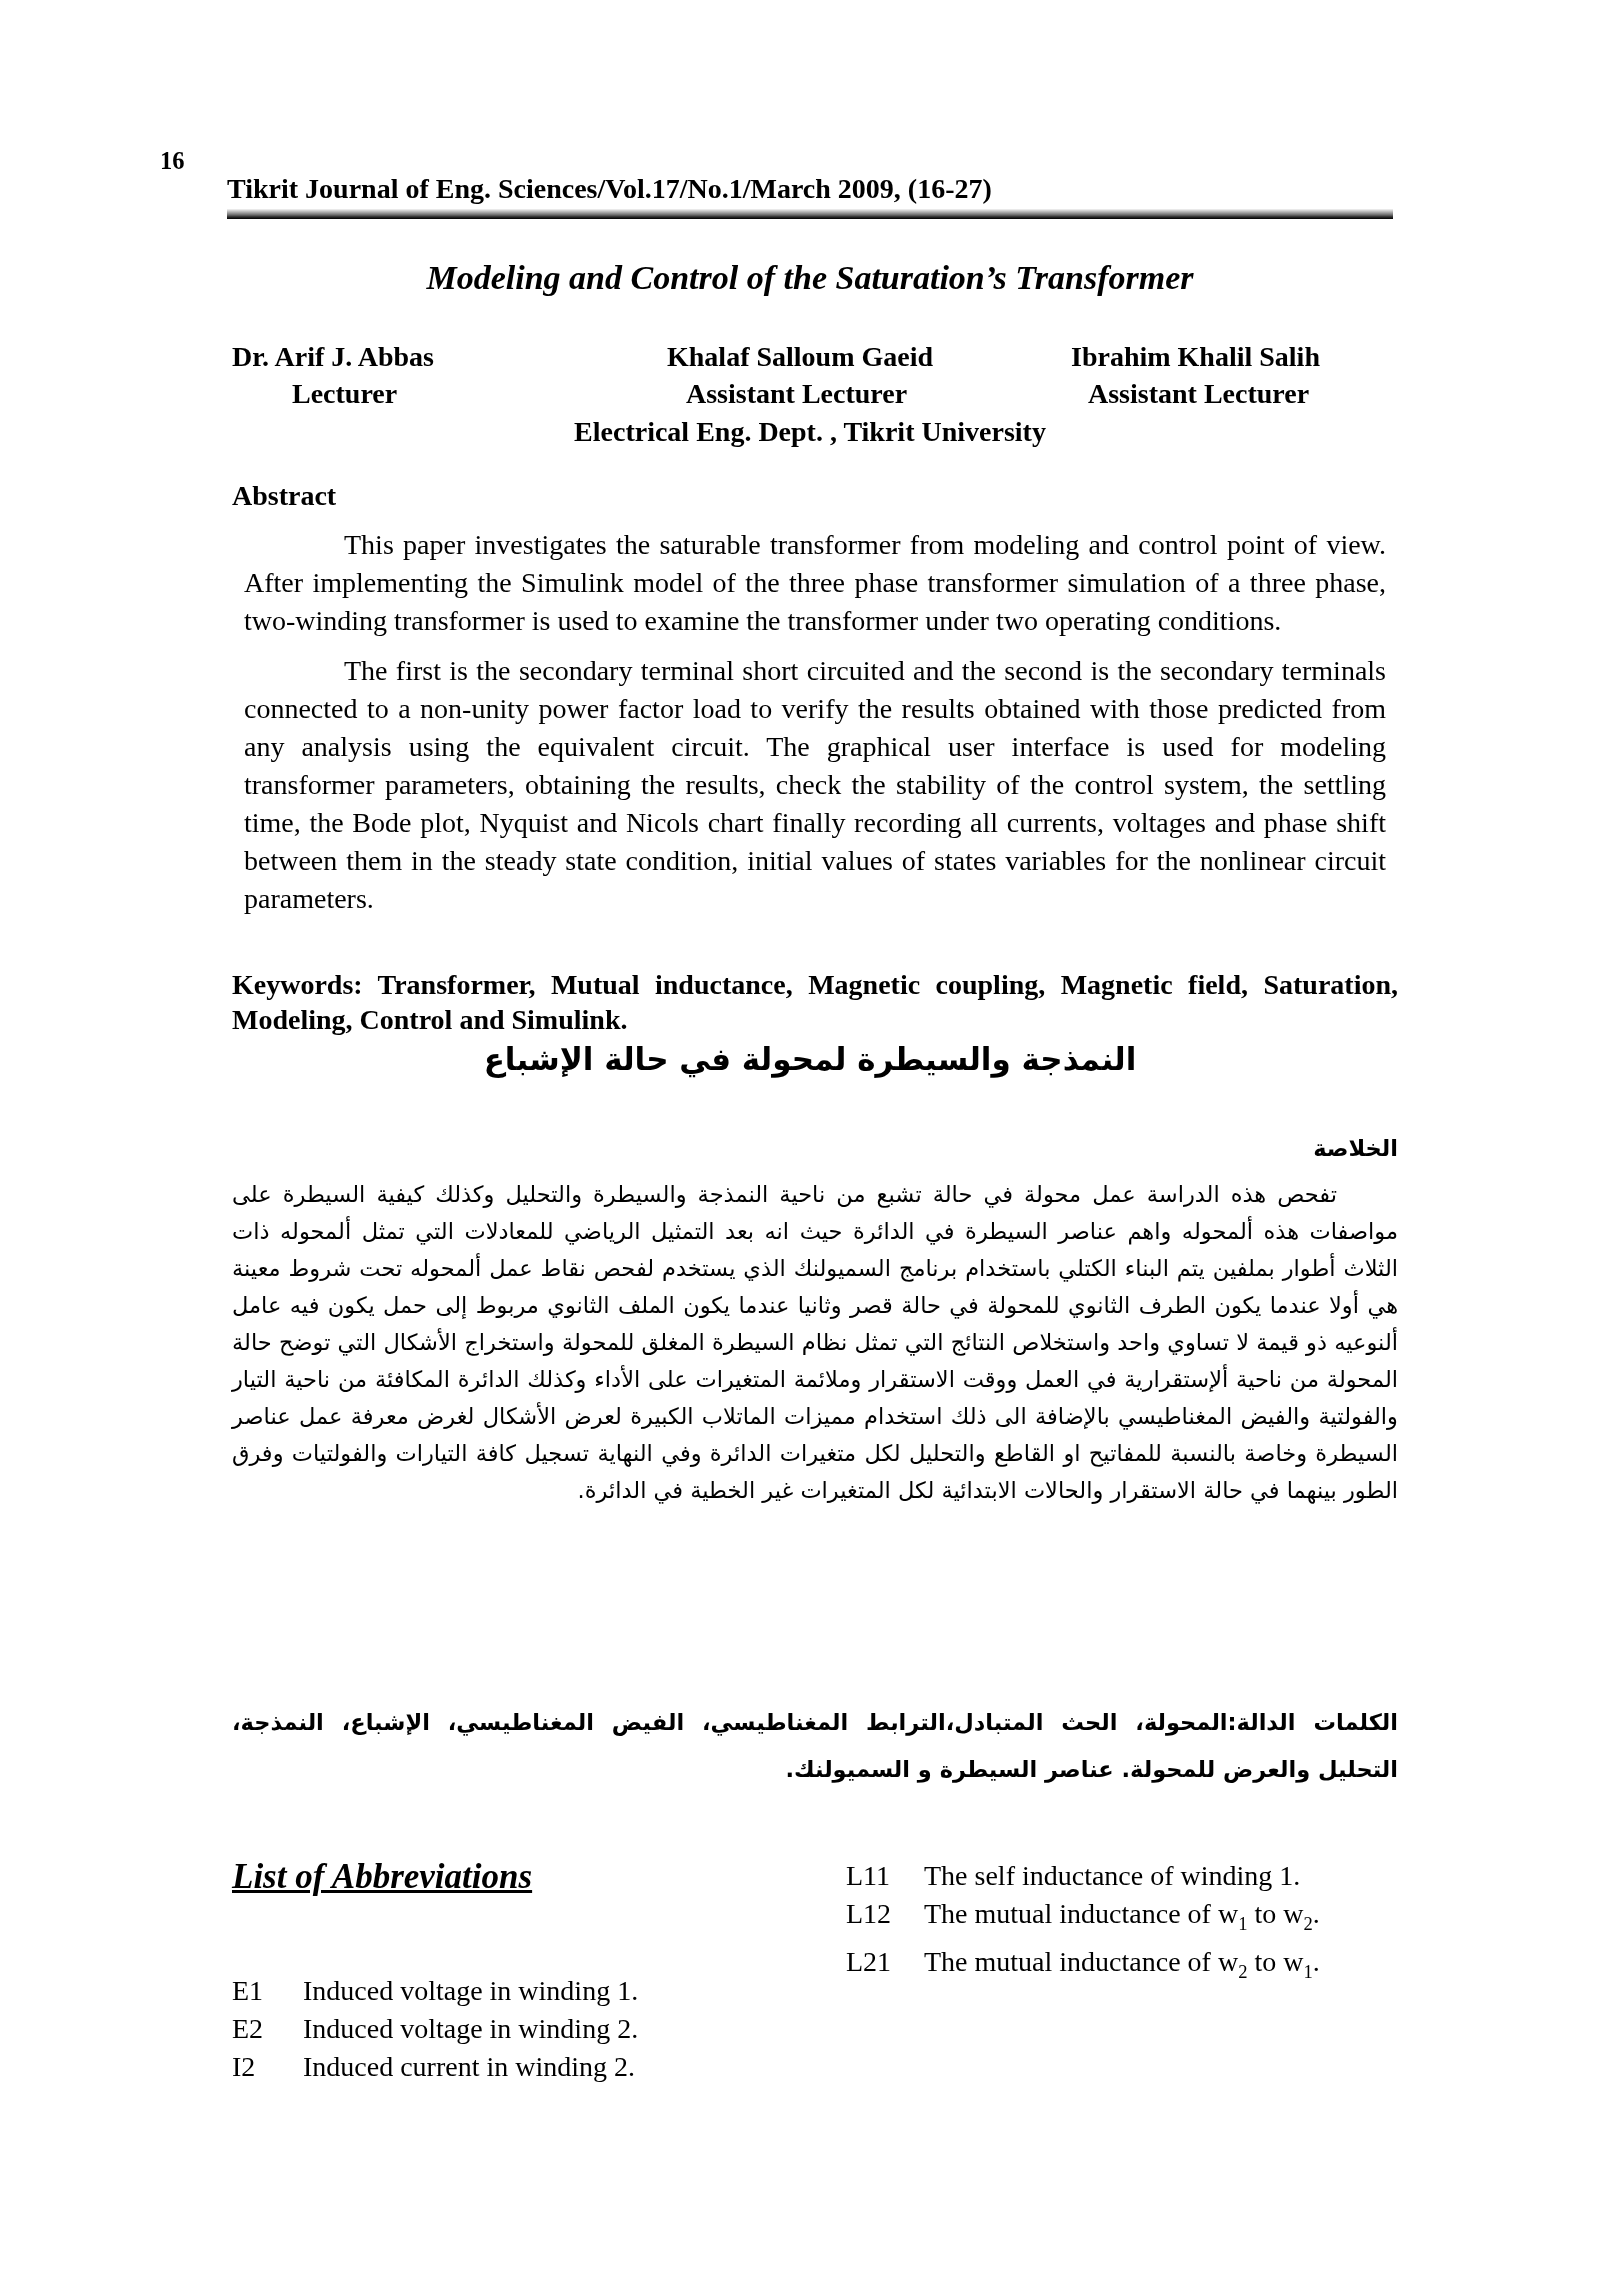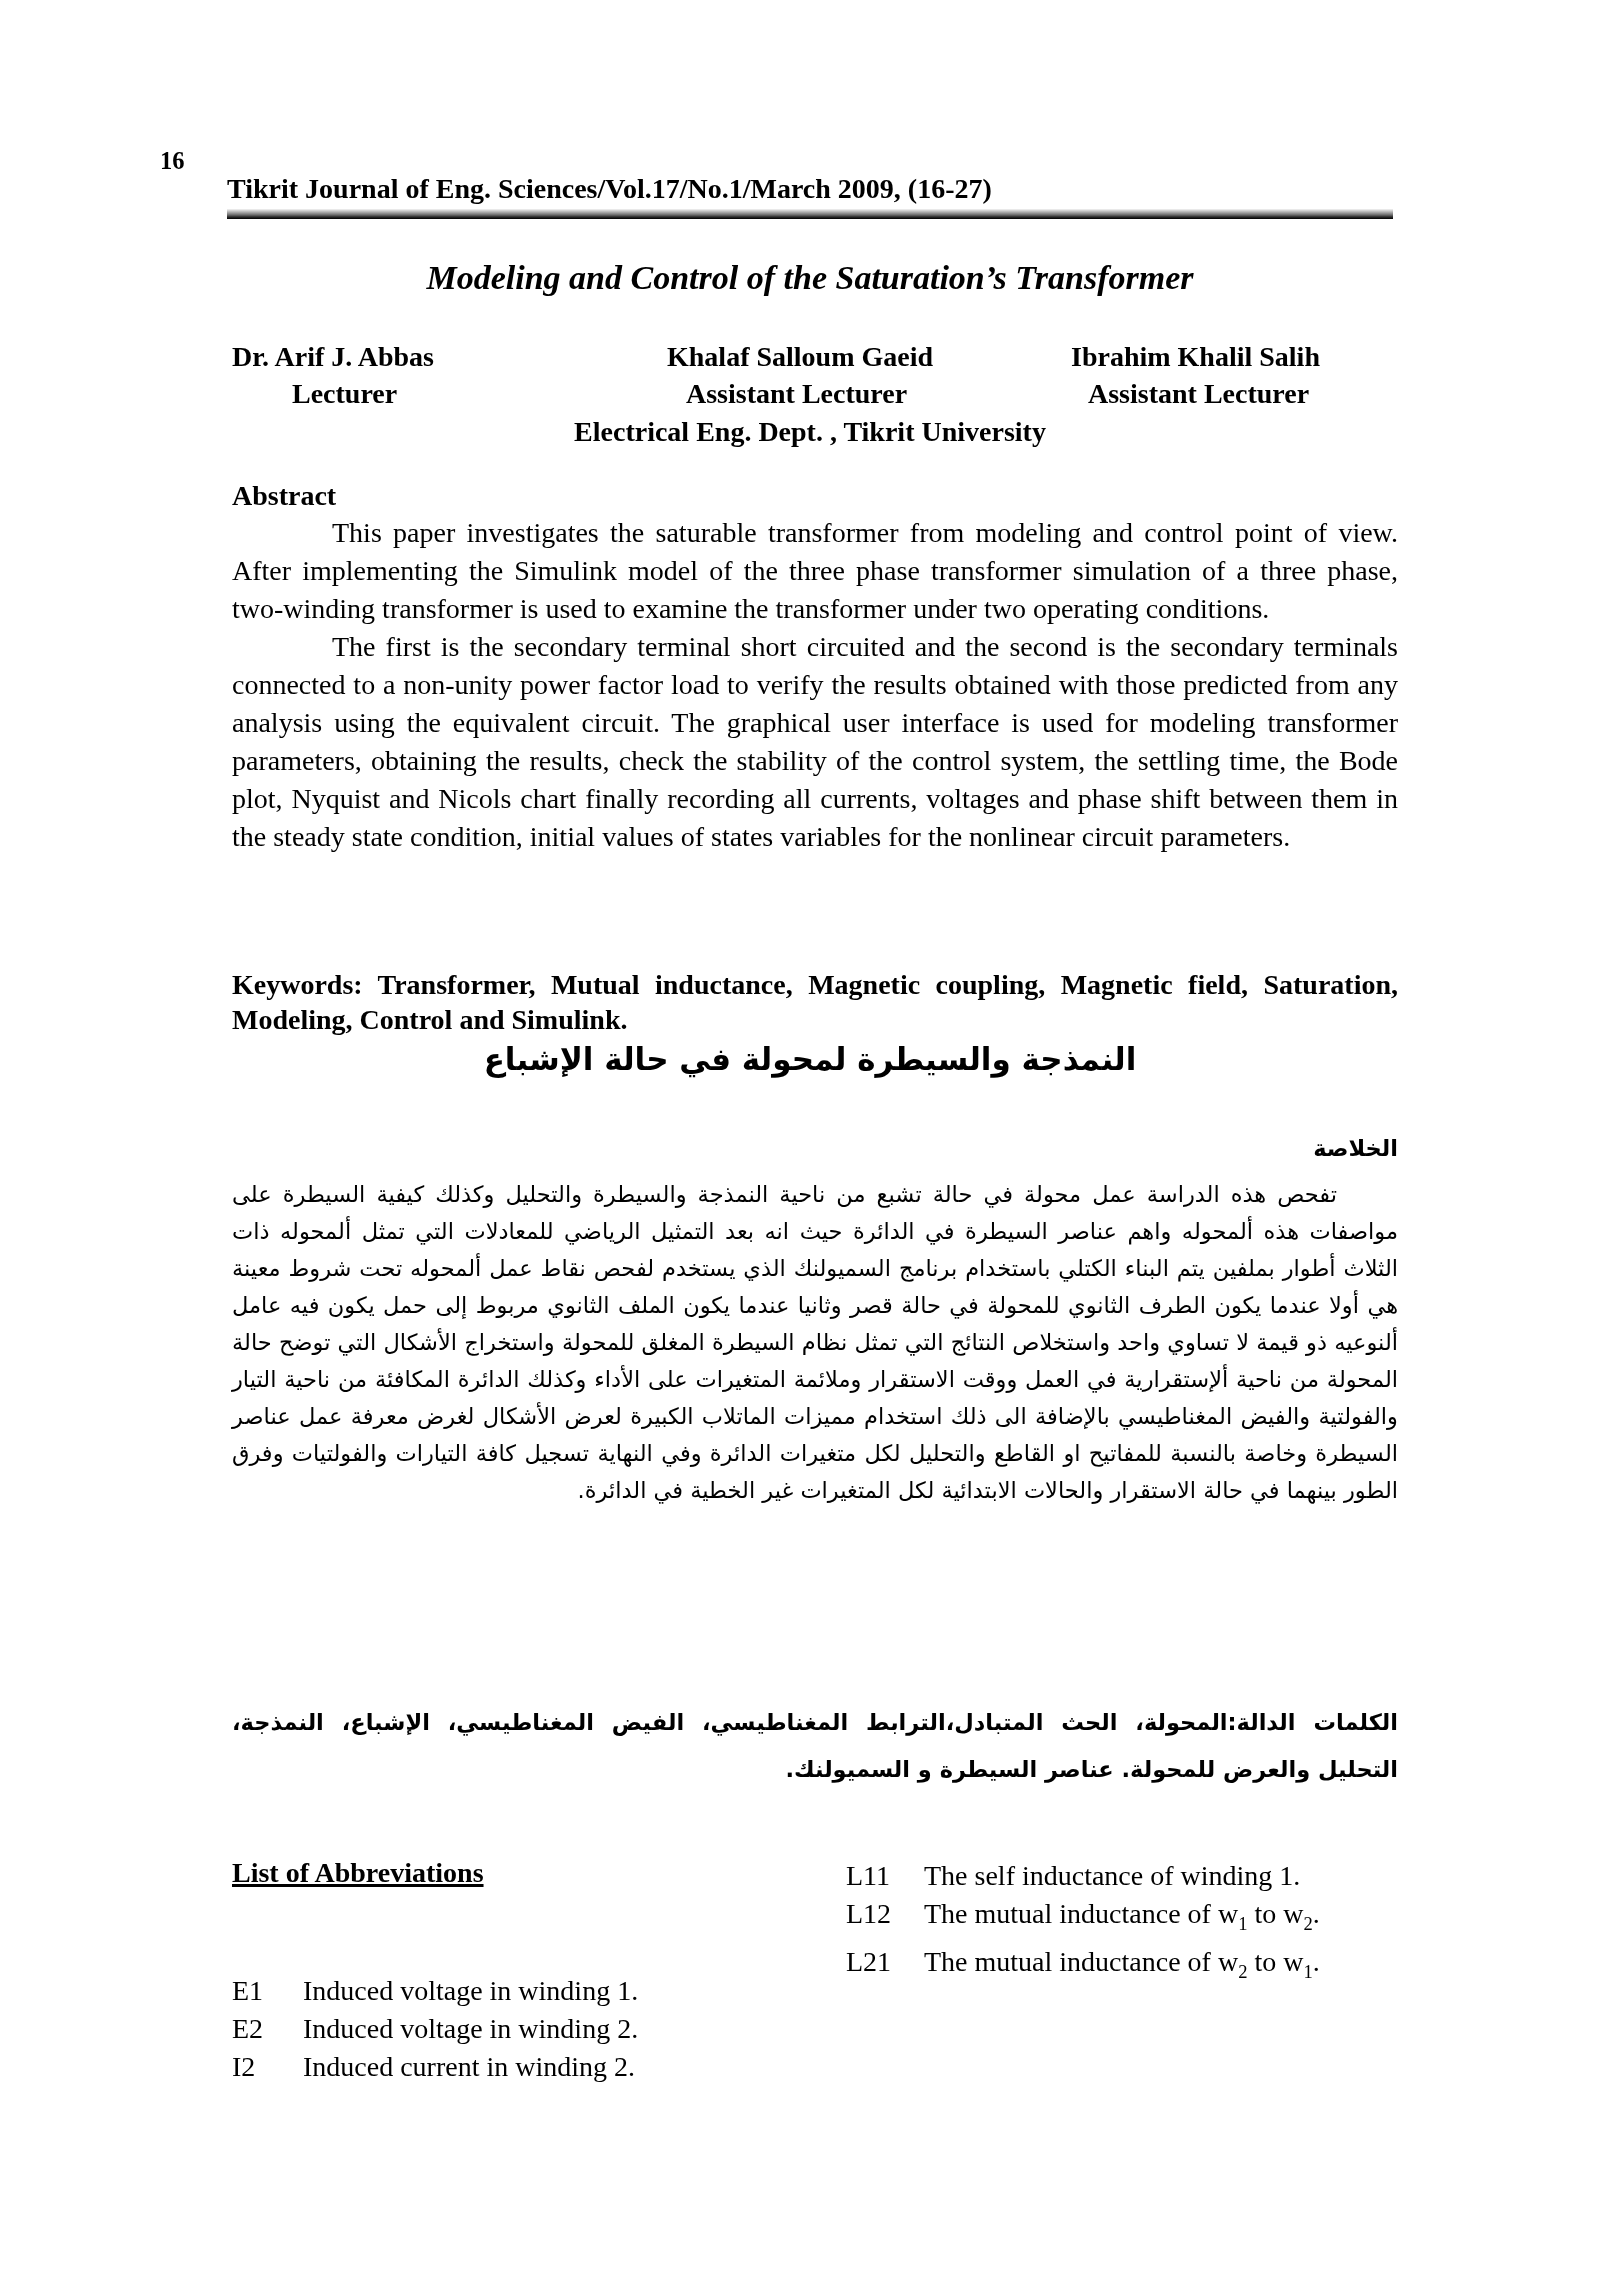--- a/index.html
+++ b/index.html
@@ -7,29 +7,29 @@
        font-family:"Liberation Serif","DejaVu Serif",serif;}
   .abs{position:absolute;}
   .pagenum{left:160px;top:147px;font-size:24.5px;font-weight:bold;}
   .journal{left:227px;width:1166px;top:173px;text-align:left;font-size:28px;font-weight:bold;}
   .rule{left:227px;width:1166px;top:209px;height:9.8px;
         background:linear-gradient(to bottom,#f4f4f4 0,#c8c8c8 20%,#9a9a9a 40%,#6a6a6a 60%,#2a2a2a 80%,#000 100%);}
   .title{left:227px;width:1166px;top:259px;text-align:center;font-size:34px;font-weight:bold;font-style:italic;}
   .auth{font-size:28px;font-weight:bold;white-space:nowrap;}
   .abstract-h{left:232px;top:480px;font-size:28px;font-weight:bold;}
   .abs-body{left:232px;width:1166px;top:514px;font-size:28px;line-height:38px;text-align:justify;}
-  .abs-body p{margin:0;text-indent:100px;}
+  .abs-body p{margin:12px;text-indent:100px;}
   .kw{left:232px;width:1166px;top:967px;font-size:28px;line-height:35px;font-weight:bold;text-align:justify;}
   .ar{direction:rtl;font-family:"DejaVu Sans",sans-serif;font-weight:bold;}
   .ar-title{left:227px;width:1166px;top:1041px;text-align:center;font-size:31px;}
   .ar-h{right:223px;top:1135px;font-size:22.5px;}
   .ar-body{left:232px;width:1166px;top:1176px;font-size:22.5px;line-height:37px;text-align:justify;font-weight:normal;}
   .ar-body p{margin:0;text-indent:61px;}
   .ar-kw{left:232px;width:1166px;top:1699px;font-size:22.5px;line-height:47px;text-align:justify;}
-  .abbr-h{left:232px;top:1857px;font-size:28px;font-weight:bold;text-decoration:underline;text-decoration-thickness:2.9px;}
+  .abbr-h{left:232px;top:1857px;font-size:35px;font-weight:bold;text-decoration:underline;text-decoration-thickness:2.9px;font-style:italic;}
   .abbr{font-size:28px;line-height:38px;}
   .abbr .code{display:inline-block;width:71px;}
   .abbr .desc{display:inline-block;}
   .col-left{left:232px;top:1972px;}
   .col-right{left:846px;top:1857px;}
   .abbr-row{white-space:nowrap;}
   .abbr-row .desc.wrap{width:470px;white-space:normal;vertical-align:top;}
   sub{font-size:18.6px;}
 </style>
 </head>

